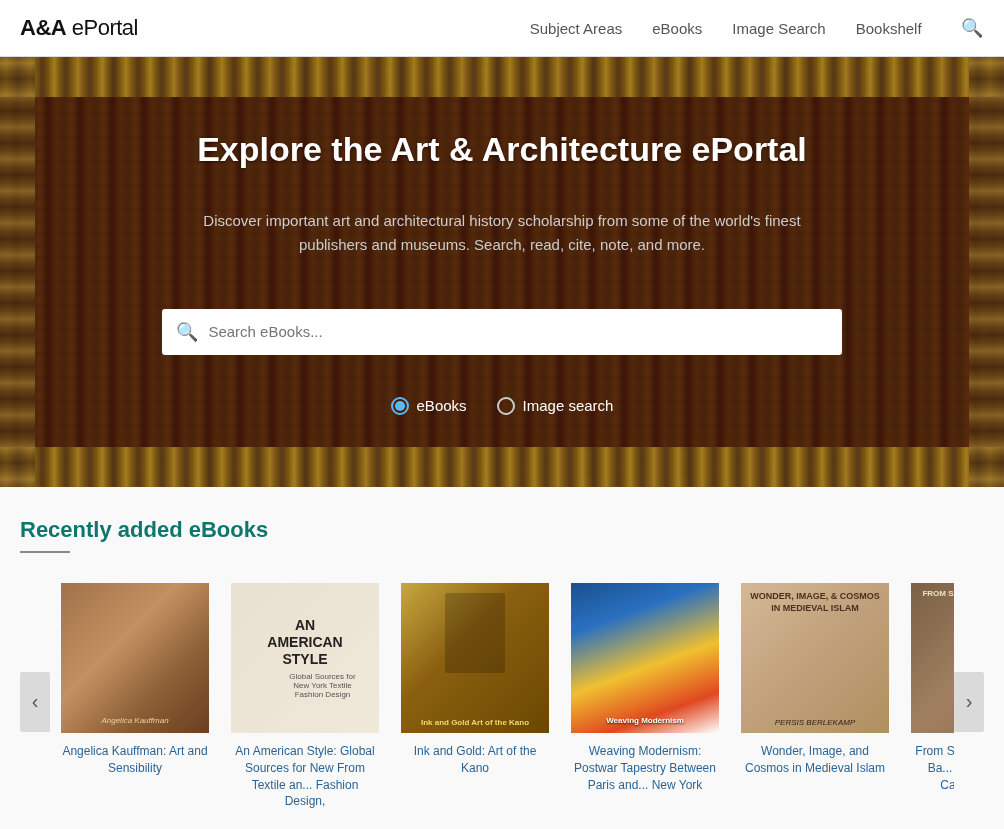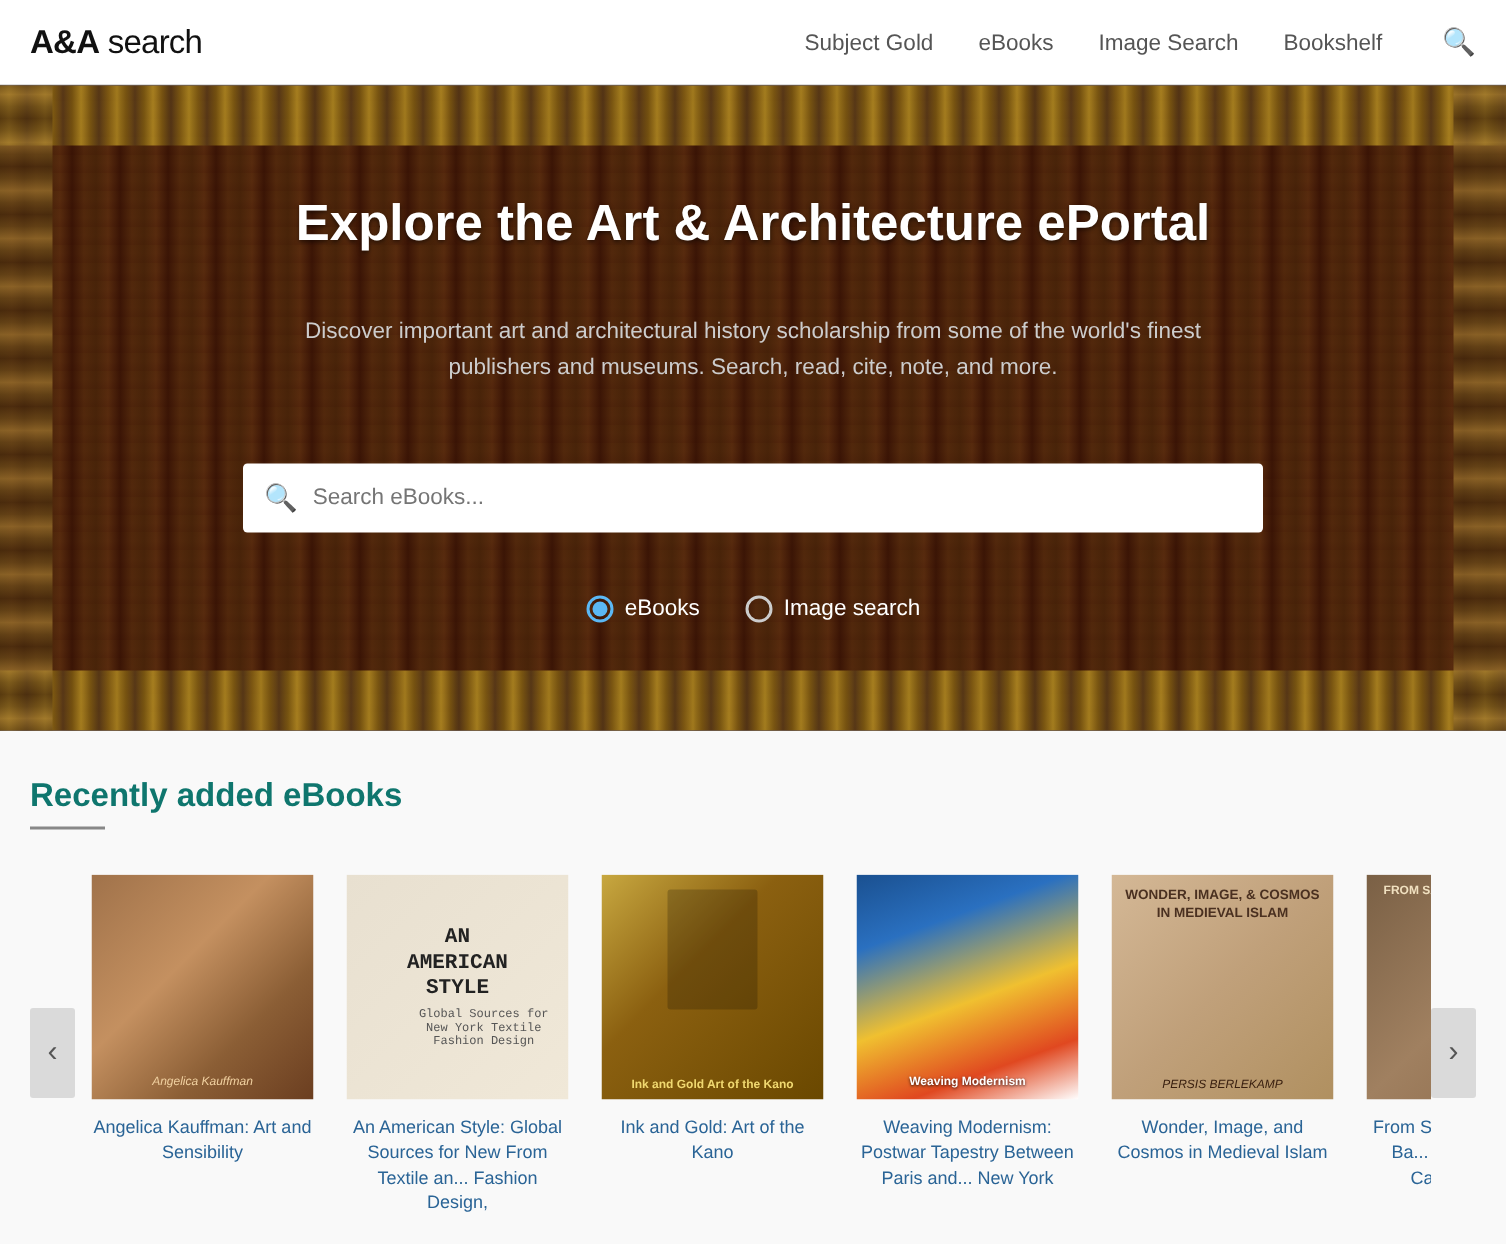--- a/index.html
+++ b/index.html
@@ -148,24 +148,24 @@
     .cover-art {
       width: 100%; height: 100%; display: flex; align-items: center; justify-content: center;
       position: relative; overflow: hidden;
     }
   </style>
 </head>
 <body>
 
 <nav>
   <div class="logo">
-    <strong>A&amp;A</strong><span> search</span>
+    <strong>A&amp;A</strong><span> ePortal</span>
   </div>
   <div class="nav-links">
-    <a class="nav-link">Subject Gold</a>
+    <a class="nav-link">Subject Areas</a>
     <a class="nav-link">eBooks</a>
     <a class="nav-link">Image Search</a>
     <a class="nav-link">Bookshelf</a>
     <span class="nav-search-icon">🔍</span>
   </div>
 </nav>
 
 <section class="hero">
   <div class="hero-bg"></div>
   <div class="hero-border-top"></div>
@@ -208,21 +208,21 @@
               <div style="position:absolute;bottom:8px;left:0;right:0;text-align:center;font-size:8px;color:#f0d0a0;font-style:italic;padding:0 4px;">Angelica Kauffman</div>
             </div>
           </div>
         </div>
         <div class="book-title">Angelica Kauffman: Art and Sensibility</div>
       </div>
 
       <div class="book-item">
         <div class="book-cover">
           <div class="cover-art">
-            <div style="width:100%;height:100%;background:linear-gradient(135deg,#e8e0d0 0%,#f0e8d8 100%);position:relative;display:flex;align-items:center;justify-content:center;font-family:Liberation Mono, monospace;">
+            <div style="width:100%;height:100%;background:linear-gradient(135deg,#e8e0d0 0%,#f0e8d8 100%);position:relative;display:flex;align-items:center;justify-content:center;">
               <div style="text-align:center;padding:8px;">
                 <div style="font-size:14px;font-weight:bold;color:#222;line-height:1.2;">AN</div>
                 <div style="font-size:14px;font-weight:bold;color:#222;line-height:1.2;">AMERICAN</div>
                 <div style="font-size:14px;font-weight:bold;color:#222;line-height:1.2;">STYLE</div>
                 <div style="font-size:8px;color:#555;margin-top:4px;margin-left:35px;">Global Sources for<br>New York Textile<br>Fashion Design</div>
               </div>
             </div>
           </div>
         </div>
         <div class="book-title">An American Style: Global Sources for New From Textile an... Fashion Design,</div>

